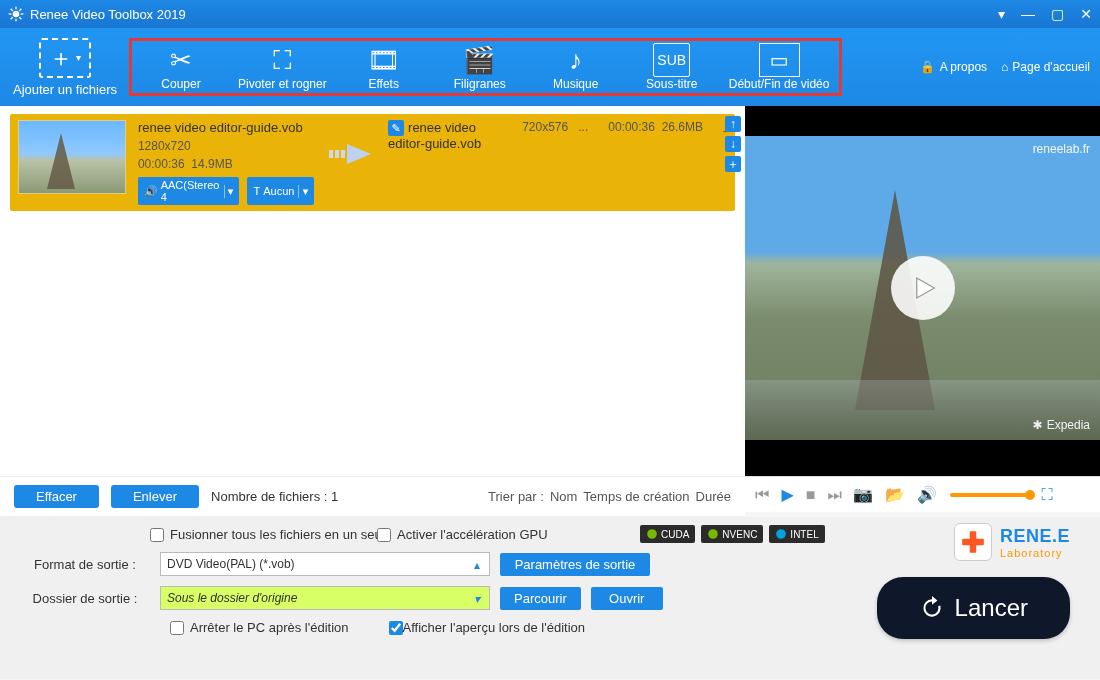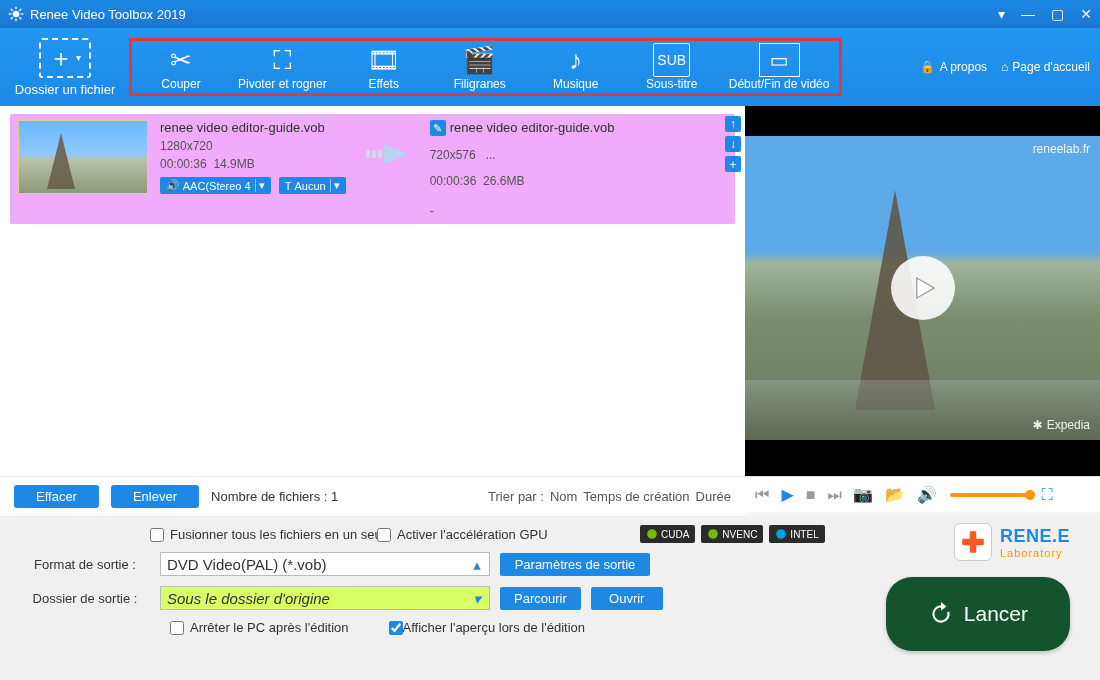--- a/index.html
+++ b/index.html
@@ -32,35 +32,35 @@
   .ribbon-item .icon { font-size: 26px; height: 34px; display: flex; align-items: center; justify-content: center;}
   .ribbon-item .lbl { font-size: 12px; }
   .ribbon-right { margin-left: auto; display: flex; gap: 14px; align-items: center; font-size: 12px; }
   .ribbon-right .linkish { display: flex; align-items: center; gap: 4px; cursor: pointer; }
 
   
   .main { display: flex; height: 370px; }
   .file-list { flex: 1; background: #fff; overflow: auto; position: relative; padding: 8px 10px; }
   .file-row {
     display: flex; align-items: flex-start; gap: 12px;
-    background: #f0abfc; padding: 6px 8px; border-radius: 2px;
+    background: #eab308; padding: 6px 8px; border-radius: 2px;
   }
   .thumb { width: 130px; height: 74px; background: linear-gradient(#6bb7ff,#8fc9ff 45%,#b9c2a6 55%,#8a9a75); border: 1px solid #e1cc8b; position: relative; }
   .eiffel {
     position: absolute; left: 28px; bottom: 4px; width: 0; height: 0;
     border-left: 14px solid transparent; border-right: 14px solid transparent;
     border-bottom: 56px solid rgba(100,90,70,0.85);
   }
   .file-col { display: flex; flex-direction: column; gap: 4px; }
   .fname { font-size: 13px; }
   .meta { font-size: 12px; color: #555; }
   .pill { display: inline-flex; align-items: center; background: #1e88e5; color: #fff; font-size: 11px; padding: 2px 6px; border-radius: 2px; cursor: pointer; }
   .pill .caret { width: 10px; display:inline-block; text-align:center; border-left:1px solid rgba(255,255,255,.5); margin-left: 4px; padding-left:3px;}
   .arrow-block { width: 60px; text-align: center; padding-top: 20px; color: #bbb;}
-  .out-col { display: flex; flex-direction: column; gap: 12px; }
+  .out-col { display: flex; flex-direction: row; gap: 20px; }
   .ico-edit { display:inline-block; width:16px; height:16px; background:#1e88e5; color:#fff; text-align:center; font-size:11px; line-height:16px; margin-right:4px; border-radius:2px;}
   .side-btns { position: absolute; right: 4px; top: 10px; display:flex; flex-direction:column; gap:4px; }
   .side-btns .sb { width:16px; height:16px; background:#1e88e5; color:#fff; font-size:12px; display:flex; align-items:center; justify-content:center; cursor:pointer; border-radius:2px; }
 
   
   .preview {
     width: 355px; background: #000; display:flex; flex-direction:column; position:relative;
   }
   .preview-video {
     flex:1; position:relative;
@@ -109,41 +109,41 @@
     padding: 10px 20px; background:#f0f0f0; position:relative; height: 162px;
   }
   .chk-row { display:flex; align-items:center; gap:6px; margin-bottom: 10px; margin-left:130px;}
   .chk-row.second { position:absolute; left: 340px; top: 10px; margin:0;padding-left:37px;}
   .badges { position:absolute; left: 640px; top: 8px; display:flex; gap:6px;}
   .badge { background:#2b2b2b; color:#fff; font-size:10px; padding:3px 6px; display:flex; align-items:center; gap:3px; border-radius:2px;}
   .badge .bi { width:12px; height:12px; }
 
   .form-row { display:flex; align-items:center; gap:10px; margin: 10px 0;}
   .form-row .lbl { width:130px; text-align:center; font-size:13px; }
-  .combo { border:1px solid #bbb; background:#fff; height:24px; width:330px; display:flex; align-items:center; padding:0 6px; font-size:15px; position:relative;}
+  .combo { border:1px solid #bbb; background:#fff; height:24px; width:330px; display:flex; align-items:center; padding:0 6px; font-size:12px; position:relative;}
   .combo.yellow { background: #d8ff66; font-style: italic; }
   .combo .caret { position:absolute; right:4px; top:4px; width:16px; height:16px; display:flex;align-items:center;justify-content:center; color:#1e88e5; cursor:pointer;}
   .btn-mid { background:#1e88e5; color:#fff; border:none; padding:4px 14px; font-size:13px; border-radius:2px; cursor:pointer; min-width:150px;}
   .btn-sm { background:#1e88e5; color:#fff; border:none; padding:4px 14px; font-size:13px; border-radius:2px; cursor:pointer; min-width:72px;}
 
   .chk-row-bottom { display:flex; gap:40px; margin-left:150px; margin-top:4px;}
 
   
   .brand-box {
     position:absolute; right:30px; top:6px; display:flex; align-items:center; gap:8px;
   }
   .brand-box .cross{ width:38px; height:38px; background:#fff; border:1px solid #ccc; border-radius:6px; display:flex; align-items:center; justify-content:center;}
   .brand-box .cross svg{ width:26px; height:26px;}
   .brand-text .l1{ color:#1e88e5; font-weight:bold; font-size:18px; letter-spacing:.5px;}
   .brand-text .l2{ color:#ff9800; font-size:11px; letter-spacing:1px;}
 
   .launch {
     position:absolute; right:30px; top:60px;
-    background:#14532d; color:#fff; border:none; border-radius:26px;
-    padding: 24px 42px; font-size:21px; cursor:pointer;
+    background:#0f172a; color:#fff; border:none; border-radius:26px;
+    padding: 17px 42px; font-size:24px; cursor:pointer;
     display:flex; align-items:center; gap:10px;
     box-shadow: 0 2px 4px rgba(0,0,0,.2);
   }
   .launch svg{ width:26px; height:26px; fill:#fff;}
 
   input[type=checkbox]{ width:14px; height:14px; accent-color:#1e88e5; cursor:pointer;}
 </style>
 </head>
 <body>
 
@@ -166,21 +166,21 @@
     <span>▾</span>
     <span>—</span>
     <span>▢</span>
     <span>✕</span>
   </div>
 </div>
 
 <div class="ribbon">
   <div class="add-file">
     <div class="add-icon">＋<span style="font-size:10px">▾</span></div>
-    <div class="lbl">Dossier un fichier</div>
+    <div class="lbl">Ajouter un fichiers</div>
   </div>
   <div class="ribbon-group">
     <div class="ribbon-item">
         <div class="icon">✂</div>
         <div class="lbl">Couper</div>
       </div>
     <div class="ribbon-item">
         <div class="icon">⛶</div>
         <div class="lbl">Pivoter et rogner</div>
       </div>

